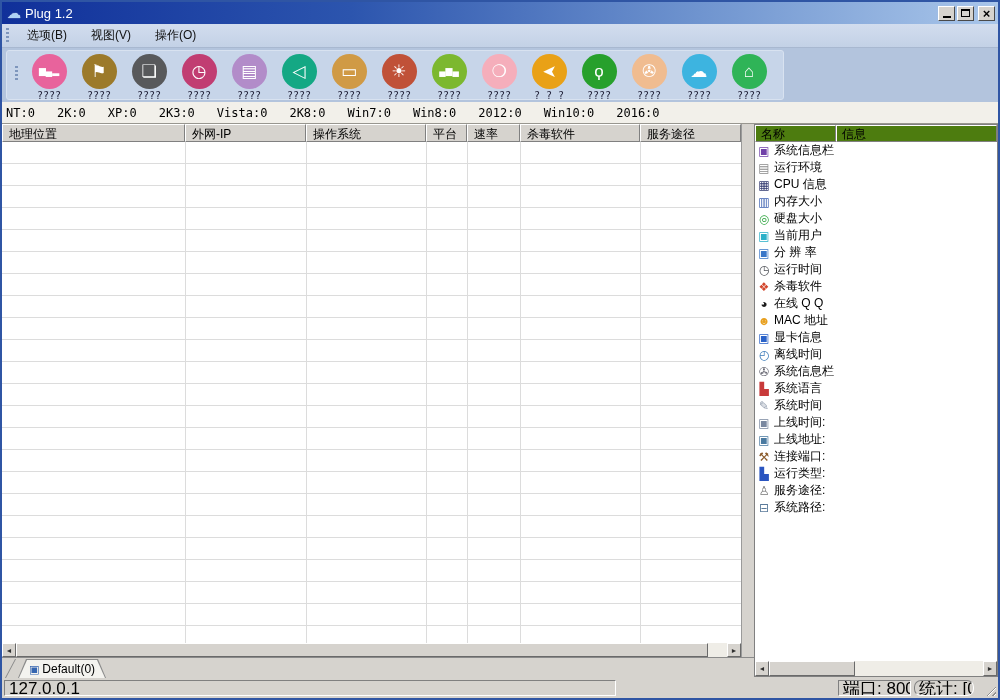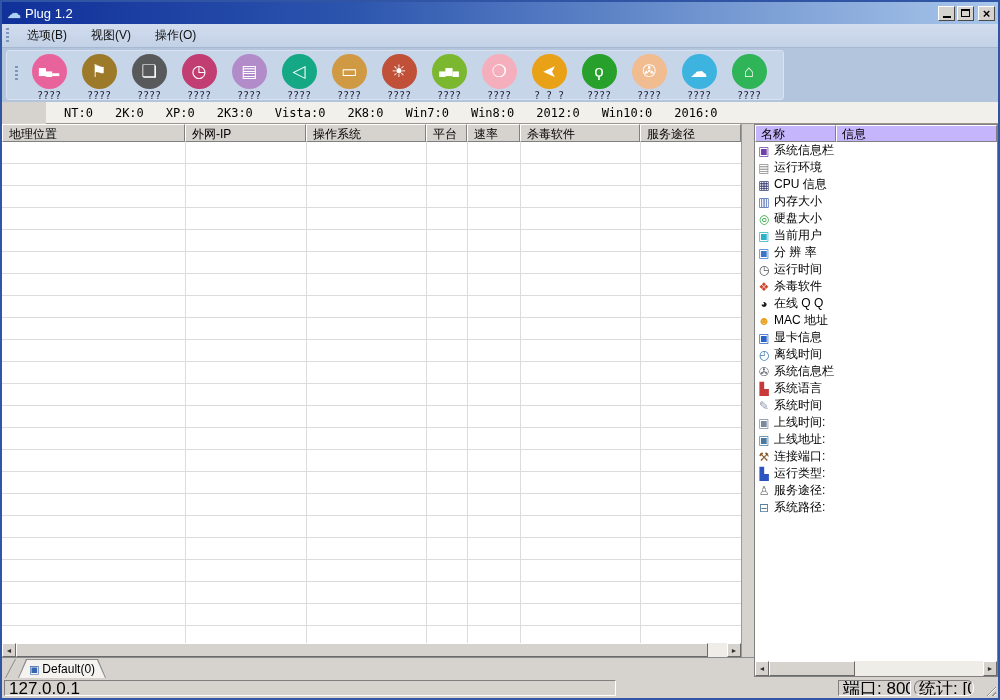--- a/index.html
+++ b/index.html
@@ -26,22 +26,22 @@
   .toolband{height:54px;background:#b3c4dd;padding:2px 0 2px 4px;}
   .toolpanel{position:relative;width:778px;height:50px;background:#c7d5e9;border-radius:3px;border:1px solid #d8e2f0;display:flex;align-items:flex-start;padding:3px 4px 0 4px;}
   .toolpanel .grip{margin-top:12px;}
   .toolbtn{width:50px;display:flex;flex-direction:column;align-items:center;}
   .tool-circle{width:35px;height:35px;border-radius:50%;display:flex;align-items:center;justify-content:center;color:#fff;font-size:17px;line-height:1;}
   .tool-circle.bars{font-size:9px;letter-spacing:0;}
   .tool-circle.flip{transform:scaleX(-1);}
   .tool-label{font-family:"DejaVu Sans Mono",monospace;font-size:10px;color:#1c1c34;margin-top:1px;}
 
   
-  .counts{height:22px;background:#f2f0ea;border-bottom:1px solid #98968f;display:flex;align-items:center;gap:22px;padding-left:18px;
-          font-family:"DejaVu Sans Mono",monospace;font-size:12px;color:#000;margin-left:44px;}
+  .counts{height:22px;background:#f2f0ea;border-bottom:1px solid #98968f;display:flex;align-items:center;gap:22px;padding-left:4px;
+          font-family:"DejaVu Sans Mono",monospace;font-size:12px;color:#000;}
 
   
   .main{position:relative;height:554px;background:#d6d3ce;}
 
   .table-wrap{position:absolute;left:0;top:0;width:740px;height:533px;background:#fff;border-right:1px solid #9a9a9a;}
   .thead{display:flex;height:18px;background:#d6d3ce;}
   .th{height:18px;background:#d6d3ce;border:1px solid;border-color:#fff #808080 #808080 #fff;font-size:12px;color:#000;
       padding:1px 0 0 6px;white-space:nowrap;overflow:hidden;}
   .th:last-child{flex:1;}
   .tbody{position:absolute;left:0;top:18px;right:0;bottom:14px;background:
@@ -57,21 +57,21 @@
   .tab-slant{position:absolute;left:8px;top:1px;width:1px;height:19px;background:#8a8a8a;transform:skewX(-28deg);}
   .tab-out{position:absolute;left:16px;top:1px;width:88px;height:19px;background:#8a8a8a;
            clip-path:polygon(8px 0,calc(100% - 8px) 0,100% 100%,0 100%);}
   .tab-in{position:absolute;left:1px;top:1px;width:86px;height:18px;background:#f4f3ef;
           clip-path:polygon(8px 0,calc(100% - 8px) 0,100% 100%,0 100%);
           display:flex;align-items:center;justify-content:center;font-size:12px;color:#000;gap:3px;}
   .tab-ico{font-size:11px;color:#3565b0;line-height:1;}
 
   .rpanel{position:absolute;left:752px;top:0;width:244px;height:553px;background:#fff;border:1px solid #808080;}
   .rhead{display:flex;height:17px;}
-  .rth{height:17px;background:#c4b5fd;border:1px solid;border-color:#fff #808080 #808080 #fff;font-size:12px;padding:0 0 0 5px;color:#000;}
+  .rth{height:17px;background:#4d7c0f;border:1px solid;border-color:#fff #808080 #808080 #fff;font-size:12px;padding:0 0 0 5px;color:#000;}
   .rrows{position:absolute;left:0;top:17px;right:0;bottom:15px;overflow:hidden;}
   .rrow{height:17px;display:flex;align-items:center;padding-left:2px;gap:3px;}
   .rrow .ric{width:14px;font-size:12px;line-height:1;text-align:center;}
   .rrow .rlabel{font-size:12px;color:#000;white-space:nowrap;}
   .rpanel .hscroll{height:15px;}
 
   
   .statusbar{position:relative;height:20px;background:#d6d3ce;}
   .spanel{position:absolute;top:2px;height:16px;border:1px solid;border-color:#808080 #fff #fff #808080;
           font-size:17px;color:#000;padding:0 4px;white-space:nowrap;overflow:hidden;line-height:15px;}

